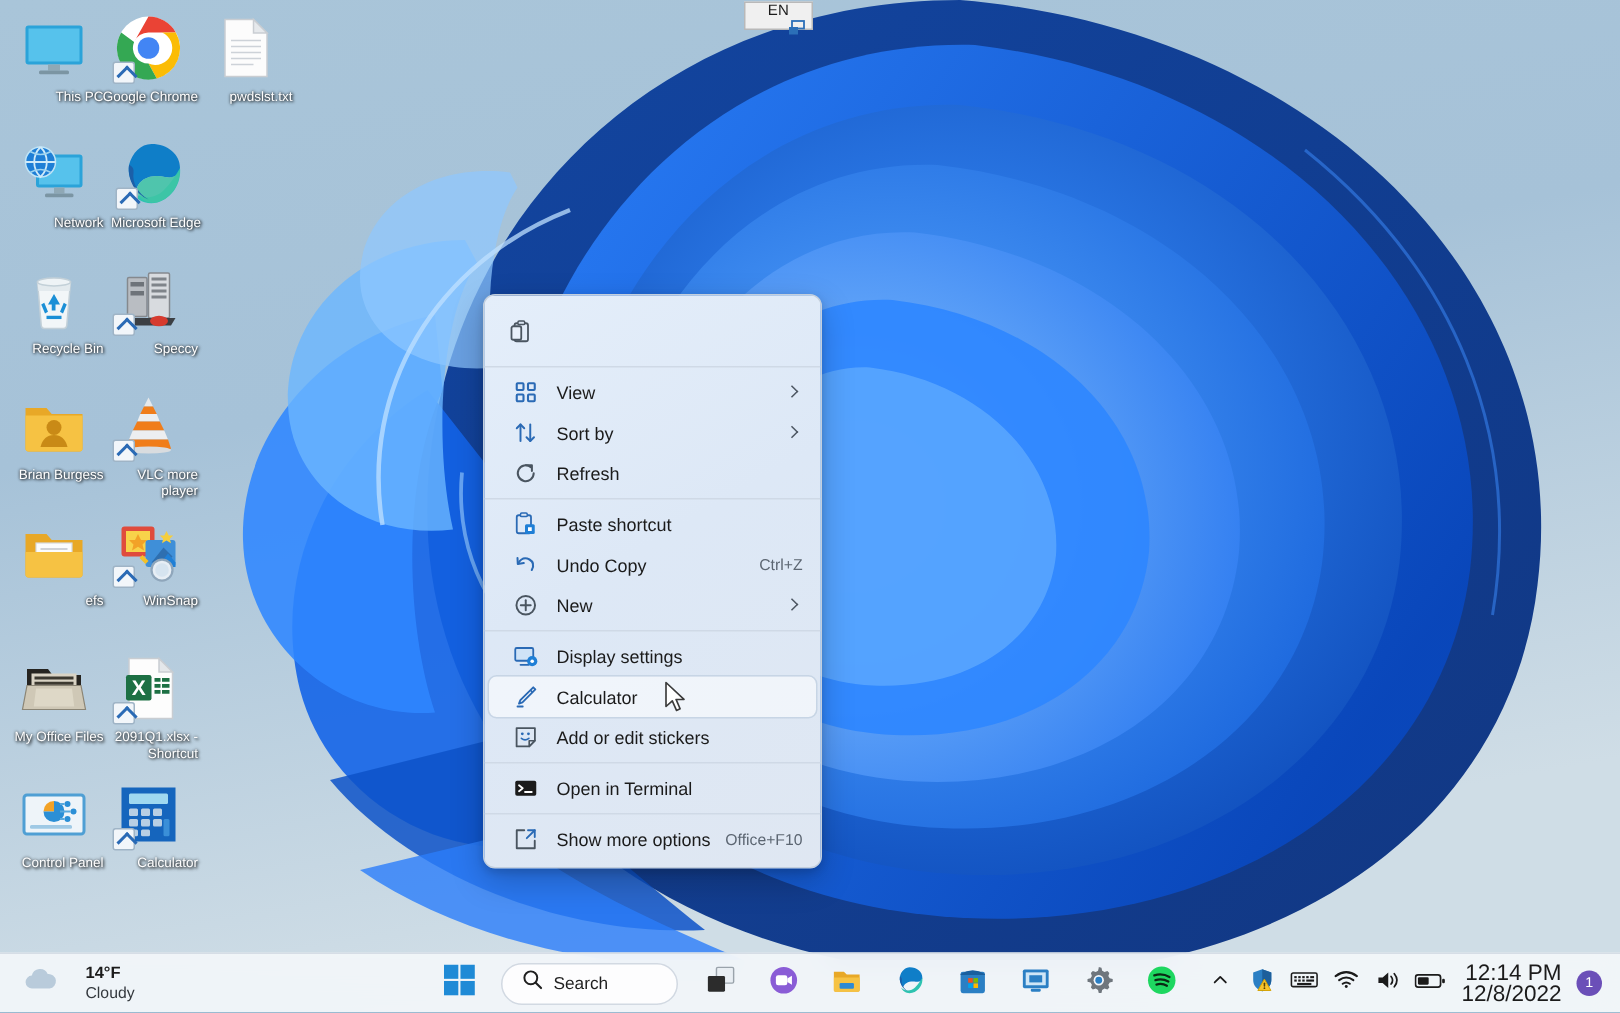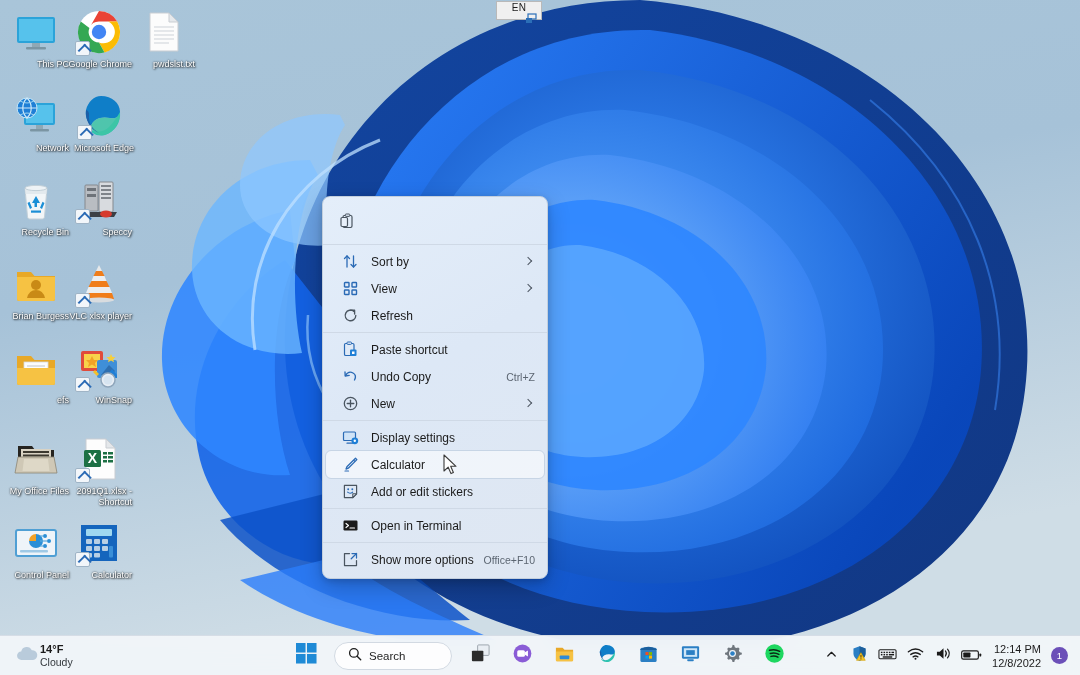--- a/index.html
+++ b/index.html
@@ -186,21 +186,21 @@
   }
   #weather {
     display: flex;
     align-items: center;
     height: 36px;
     padding: 0 10px 0 12px;
     margin-left: 2px;
     border-radius: 6px;
     cursor: default;
   }
-  #weather .wtxt { margin-left: 0; line-height: 13px; }
+  #weather .wtxt { margin-left: 17px; line-height: 13px; }
   #weather .wtemp { font-size: 11px; color: #1b1b1b; font-weight: bold; }
   #weather .wcond { font-size: 10.5px; color: #33383d; }
 
   #tb-center {
     position: absolute;
     left: 50%;
     transform: translateX(-50%);
     display: flex;
     align-items: center;
     gap: 4px;
@@ -238,21 +238,21 @@
     padding-right: 8px;
     gap: 2px;
   }
   .tray-btn {
     width: 26px; height: 30px;
     display: flex; align-items: center; justify-content: center;
     border-radius: 4px; cursor: default;
   }
   #tray-clock {
     text-align: right;
-    font-size: 11px;
+    font-size: 15px;
     color: #1b1b1b;
     line-height: 14px;
     padding: 0 8px 0 6px;
     cursor: default;
     border-radius: 4px;
   }
   #notif-badge {
     width: 17px; height: 17px;
     border-radius: 50%;
     background: #6b4fb8;
@@ -468,21 +468,21 @@
           <path d="M24 5 l3 6 h-6 Z" fill="#e7e9ea"></path>
           <path d="M21 11 h6 l2.5 5 h-11 Z" fill="#f07d1a"></path>
           <path d="M18.5 16 h11 l2 5 h-15 Z" fill="#eceef0"></path>
           <path d="M16.5 21 h15 l3 6 h-21 Z" fill="#f07d1a"></path>
           <path d="M13.5 27 h21 l2.5 6 h-26 Z" fill="#eceef0"></path>
           <path d="M11 33 h26 l2 6 q-1 1 -3 1 h-24 q-2 0 -3 -1 Z" fill="#f07d1a"></path>
           <ellipse cx="24" cy="40" rx="15" ry="2.4" fill="#d9dcdf"></ellipse>
         </svg>
         <div class="shortcut-arrow"></div>
       </div>
-      <div class="lbl">VLC xlsx player</div>
+      <div class="lbl">VLC more player</div>
     </div>
 
     <div class="desk-icon" style="left:3px; top:344px;">
       <div class="glyph">
         <svg viewBox="0 0 48 48" width="48" height="48">
           <path d="M5 12 h14 l3.5 4 h20.5 v23 a2 2 0 0 1 -2 2 h-34 a2 2 0 0 1 -2 -2 Z" fill="#e8a827"></path>
           <rect x="12" y="18" width="24" height="15" fill="#fbfcfd" stroke="#d6d9dd" stroke-width="0.8"></rect>
           <g stroke="#b9bec4" stroke-width="0.9">
             <line x1="15" y1="22" x2="33" y2="22"></line>
               <line x1="15" y1="25" x2="33" y2="25"></line>
@@ -615,44 +615,44 @@
           <rect x="6.3" y="1" width="4.5" height="2.4" rx="0.8" fill="#dce7f4" stroke="#4a5560" stroke-width="1"></rect>
         </svg>
       </span>
     </div>
 
     <div class="cm-sep"></div>
 
     <div class="cm-item">
       <span class="cm-ico">
         <svg viewBox="0 0 17 17" width="17" height="17">
+          <g fill="none" stroke="#2a6ab5" stroke-width="1.4">
+            <rect x="2.5" y="2.5" width="4.5" height="4.5" rx="0.6"></rect>
+            <rect x="10" y="2.5" width="4.5" height="4.5" rx="0.6"></rect>
+            <rect x="2.5" y="10" width="4.5" height="4.5" rx="0.6"></rect>
+            <rect x="10" y="10" width="4.5" height="4.5" rx="0.6"></rect>
+          </g>
+        </svg>
+      </span>
+      <span class="cm-label">View</span>
+      <span class="cm-chev"></span>
+    </div>
+
+    <div class="cm-item">
+      <span class="cm-ico">
+        <svg viewBox="0 0 17 17" width="17" height="17">
           <g stroke="#2a6ab5" stroke-width="1.3" fill="none" stroke-linecap="round" stroke-linejoin="round">
             <line x1="5" y1="14" x2="5" y2="3"></line>
               <polyline points="2.5,5.5 5,3 7.5,5.5"></polyline>
             <line x1="11.5" y1="3" x2="11.5" y2="14"></line>
               <polyline points="9,11.5 11.5,14 14,11.5"></polyline>
           </g>
         </svg>
       </span>
       <span class="cm-label">Sort by</span>
-      <span class="cm-chev"></span>
-    </div>
-
-    <div class="cm-item">
-      <span class="cm-ico">
-        <svg viewBox="0 0 17 17" width="17" height="17">
-          <g fill="none" stroke="#2a6ab5" stroke-width="1.4">
-            <rect x="2.5" y="2.5" width="4.5" height="4.5" rx="0.6"></rect>
-            <rect x="10" y="2.5" width="4.5" height="4.5" rx="0.6"></rect>
-            <rect x="2.5" y="10" width="4.5" height="4.5" rx="0.6"></rect>
-            <rect x="10" y="10" width="4.5" height="4.5" rx="0.6"></rect>
-          </g>
-        </svg>
-      </span>
-      <span class="cm-label">View</span>
       <span class="cm-chev"></span>
     </div>
 
     <div class="cm-item">
       <span class="cm-ico">
         <svg viewBox="0 0 17 17" width="17" height="17">
           <path d="M13.8 8.5 a5.3 5.3 0 1 1 -1.9 -4.1" fill="none" stroke="#4a5560" stroke-width="1.35" stroke-linecap="round"></path>
           <polyline points="8.6,3.2 12.6,3.2 12.6,7" fill="none" stroke="#4a5560" stroke-width="1.35" stroke-linecap="round" stroke-linejoin="round"></polyline>
         </svg>
       </span>

